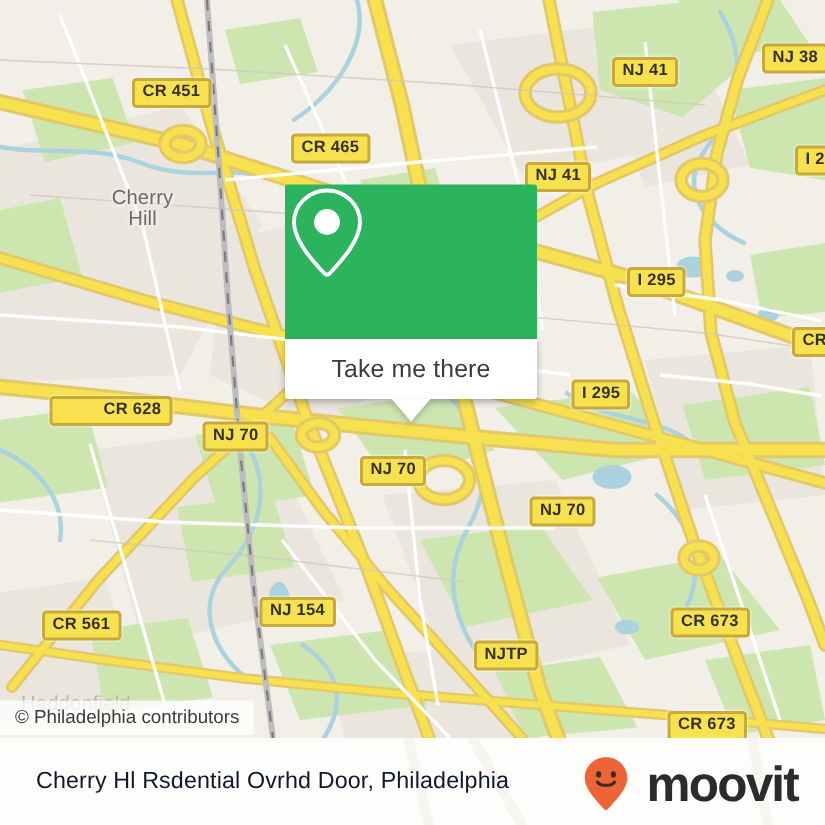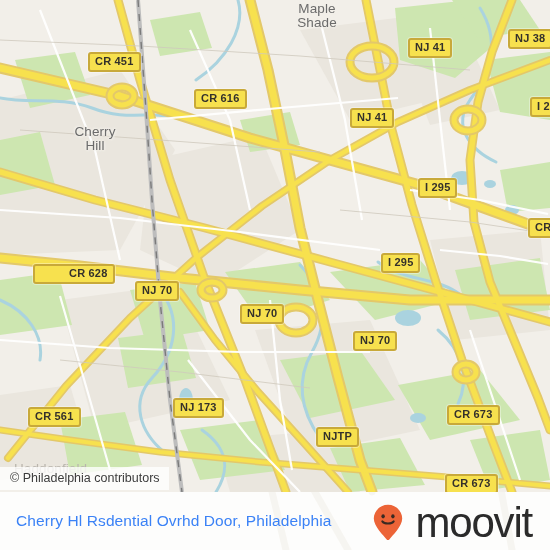--- a/index.html
+++ b/index.html
@@ -58,26 +58,26 @@
     padding:3px 9px 3px 10px;white-space:nowrap;
   }
 
   
   #footer{
     position:absolute;left:0;top:492px;width:550px;height:58px;
     background:#fdfdfc;display:flex;align-items:center;overflow:hidden;
   }
   #footer-wm{position:absolute;left:0;top:-492px;opacity:.30;pointer-events:none;}
   #footer-title{
-    position:relative;margin-left:16px;color:#3b82f6;
+    position:relative;margin-left:24px;color:#0f172a;
     font-size:15.5px;letter-spacing:.1px;white-space:nowrap;
   }
   #brand{position:absolute;right:18px;top:50%;margin-top:-17px;display:flex;align-items:center;}
   #brand-word{
-    color:#2b2b2b;font-size:42px;line-height:33px;font-weight:normal;
+    color:#2b2b2b;font-size:33px;line-height:33px;font-weight:bold;
     letter-spacing:-1.2px;margin-left:12px;
   }
 </style>
 </head>
 <body>
 
 <div id="app">
 
   <div id="map">
     <svg id="map-svg" width="550" height="492" viewBox="0 0 550 492" xmlns="http://www.w3.org/2000/svg">
@@ -209,45 +209,55 @@
         <path d="M340 210 L470 222 L550 234"></path>
         <path d="M60 360 L180 372 L310 388"></path>
       </g>
 
       <g>
         <path d="M138 0 L146 110 L152 200 L160 300 L170 400 L182 492" stroke="#bdbdbd" stroke-width="4" fill="none"></path>
         <path d="M138 0 L146 110 L152 200 L160 300 L170 400 L182 492" stroke="#7a7a7a" stroke-width="1.4" fill="none" stroke-dasharray="7 7"></path>
       </g>
     </svg>
 
-    <div class="place" style="left:282px;top:2px;width:70px;">Maple
-Shade</div>
     <div class="place faded" style="left:14px;top:462px;width:96px;text-align:left;">Haddonfield</div>
     <div class="place" style="left:60px;top:125px;width:70px;">Cherry
 Hill</div>
 
     <div class="shield" style="left:88px;top:52px;">CR 451</div>
-    <div class="shield" style="left:194px;top:89px;">CR 616</div>
+    <div class="shield" style="left:194px;top:89px;">CR 465</div>
     <div class="shield" style="left:408px;top:38px;">NJ 41</div>
     <div class="shield" style="left:508px;top:29px;">NJ 38</div>
     <div class="shield" style="left:350px;top:108px;">NJ 41</div>
     <div class="shield" style="left:418px;top:178px;">I 295</div>
     <div class="shield" style="left:530px;top:97px;">I 295</div>
     <div class="shield" style="left:381px;top:253px;">I 295</div>
     <div class="shield" style="left:33px;top:264px;padding-left:34px;">CR 628</div>
     <div class="shield" style="left:135px;top:281px;">NJ 70</div>
     <div class="shield" style="left:240px;top:304px;">NJ 70</div>
     <div class="shield" style="left:353px;top:331px;">NJ 70</div>
     <div class="shield" style="left:28px;top:375px;margin-top:32px;">CR 561</div>
-    <div class="shield" style="left:173px;top:398px;">NJ 173</div>
+    <div class="shield" style="left:173px;top:398px;">NJ 154</div>
     <div class="shield" style="left:316px;top:427px;text-align:center;">NJTP</div>
     <div class="shield" style="left:447px;top:405px;">CR 673</div>
     <div class="shield" style="left:445px;top:474px;">CR 673</div>
     <div class="shield" style="left:528px;top:218px;">CR</div>
 
+    <div id="popup">
+      <div id="popup-head">
+        <svg width="56" height="64" viewBox="0 0 56 64">
+          <path d="M28 4 C15.8 4 6 13.6 6 25.4 C6 38 20 52.5 26.3 59.4 C27.2 60.4 28.8 60.4 29.7 59.4 C36 52.5 50 38 50 25.4 C50 13.6 40.2 4 28 4 Z" fill="none" stroke="#ffffff" stroke-width="2.6"></path>
+          <circle cx="28" cy="25" r="8.6" fill="#ffffff"></circle>
+        </svg>
+      </div>
+      <div id="popup-foot">
+        <span id="popup-label">Take me there</span>
+      </div>
+      <div id="popup-tail"></div>
+    </div>
 
     <div id="attrib">© Philadelphia contributors</div>
   </div>
 
   <div id="footer">
     <svg id="footer-wm" width="550" height="550" viewBox="0 0 550 550">
       <g fill="none" stroke="#e9e4d8" stroke-width="7" stroke-linecap="round">
         <path d="M0 258 L80 266 L180 278 L300 290 L410 300 L550 300"></path>
         <path d="M250 0 L268 70 L285 150 L300 228 L318 300 L338 378 L360 460 L372 492"></path>
         <path d="M118 0 L140 80 L170 180 L205 280 L245 380 L286 550"></path>

